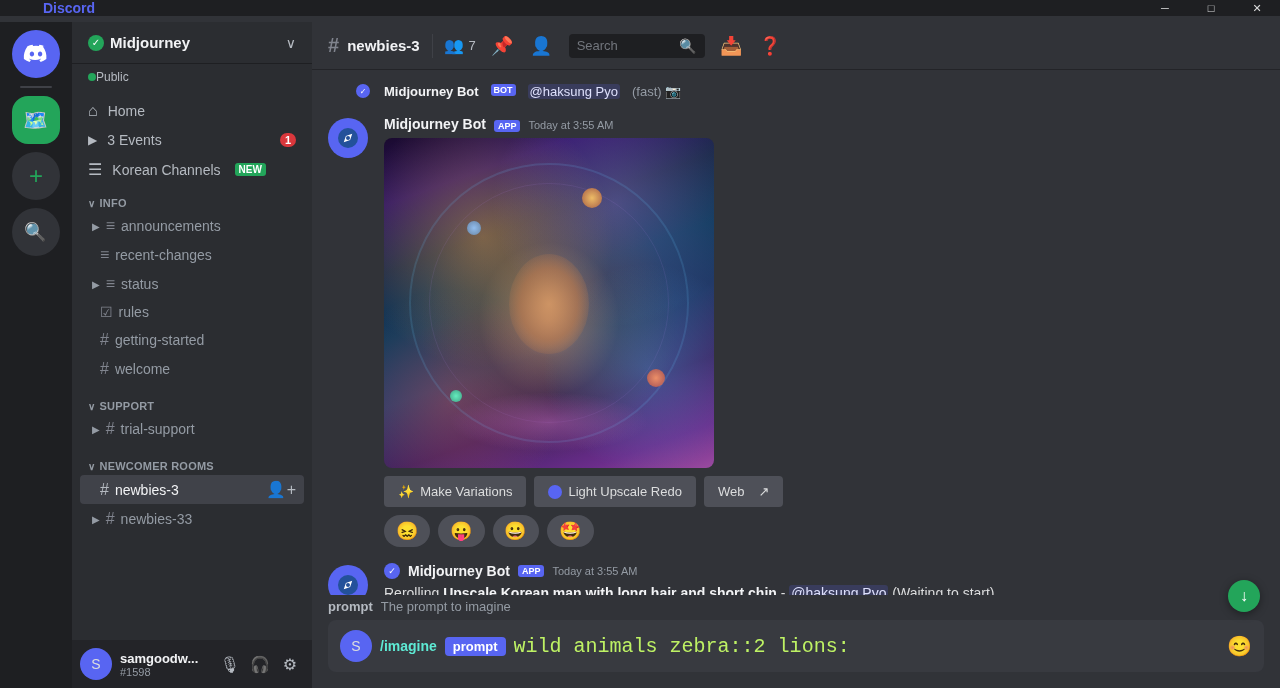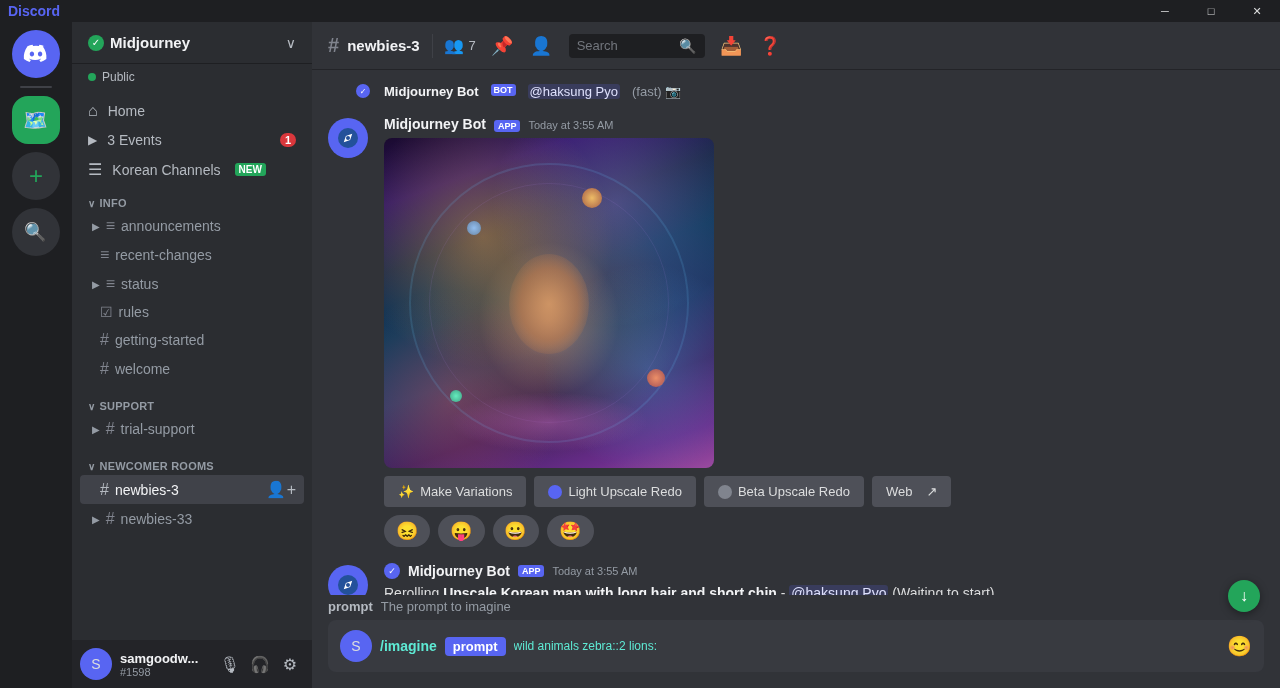--- a/index.html
+++ b/index.html
@@ -2,21 +2,21 @@
 <html><head>
   <meta charset="utf-8">
   <style>
     * { margin: 0; padding: 0; box-sizing: border-box; }
     body { font-family: 'Whitney', 'Helvetica Neue', Helvetica, Arial, sans-serif; background: #313338; color: #dcddde; font-size: 14px; display: flex; height: 688px; width: 1280px; overflow: hidden; }
     .window-btn { width: 46px; height: 22px; display: flex; align-items: center; justify-content: center; color: #dcddde; font-size: 11px; cursor: pointer; }
   </style>
 </head>
 <body>
 
-<div style="position:fixed;top:0;left:0;right:0;height:22px;background:#1e1f22;display:flex;align-items:center;justify-content:space-between;z-index:999;">
+<div style="position:fixed;top:0;left:0;right:0;height:16px;background:#1e1f22;display:flex;align-items:center;justify-content:space-between;z-index:999;padding-left:35px;">
   <div style="display:flex;align-items:center;padding-left:8px;gap:6px;">
     <span style="color:#5865f2;font-size:14px;font-weight:700;">Discord</span>
   </div>
   <div style="display:flex;">
     <div class="window-btn" style="width:46px;height:22px;display:flex;align-items:center;justify-content:center;color:#dcddde;font-size:11px;cursor:pointer;">─</div>
     <div class="window-btn" style="width:46px;height:22px;display:flex;align-items:center;justify-content:center;color:#dcddde;font-size:11px;cursor:pointer;">□</div>
     <div class="window-btn close" style="width:46px;height:22px;display:flex;align-items:center;justify-content:center;color:#dcddde;font-size:11px;cursor:pointer;">✕</div>
   </div>
 </div>
 
@@ -36,21 +36,21 @@
 
   <div style="width:240px;background:#2b2d31;display:flex;flex-direction:column;flex-shrink:0;overflow-y:auto;">
 
     <div style="padding:12px 16px;border-bottom:1px solid #1e1f22;display:flex;align-items:center;justify-content:space-between;cursor:pointer;">
       <div style="display:flex;align-items:center;gap:6px;">
         <span style="width:16px;height:16px;background:#23a55a;border-radius:50%;display:inline-flex;align-items:center;justify-content:center;font-size:10px;color:white;">✓</span>
         <span style="font-weight:700;color:#f2f3f5;font-size:15px;">Midjourney</span>
       </div>
       <span style="color:#b5bac1;font-size:14px;">∨</span>
     </div>
-    <div style="display:flex;align-items:center;gap:6px;padding:6px 16px 8px;">
+    <div style="display:flex;align-items:center;padding:6px 16px 8px;">
       <div style="width:8px;height:8px;border-radius:50%;background:#23a55a;"></div>
       <span style="font-size:12px;color:#b5bac1;">Public</span>
     </div>
 
     <div style="padding:4px 8px;">
       <div style="display:flex;align-items:center;gap:10px;padding:6px 8px;border-radius:4px;cursor:pointer;color:#b5bac1;font-size:14px;">
         <span style="font-size:16px;">⌂</span>
         <span>Home</span>
       </div>
       <div style="display:flex;align-items:center;gap:10px;padding:6px 8px;border-radius:4px;cursor:pointer;color:#b5bac1;font-size:14px;">
@@ -220,24 +220,20 @@
 
           <div style="display:flex;gap:8px;margin-bottom:8px;flex-wrap:wrap;">
             <button style="background:#4e5058;color:#dcddde;border:none;border-radius:4px;padding:8px 14px;font-size:13px;cursor:pointer;display:flex;align-items:center;gap:6px;font-weight:500;">
               <span>✨</span>
               <span>Make Variations</span>
             </button>
             <button style="background:#4e5058;color:#dcddde;border:none;border-radius:4px;padding:8px 14px;font-size:13px;cursor:pointer;display:flex;align-items:center;gap:6px;font-weight:500;">
               <span style="width:14px;height:14px;border-radius:50%;background:#5865f2;display:inline-block;"></span>
               <span>Light Upscale Redo</span>
             </button>
-            <button style="background:#4e5058;color:#dcddde;border:none;border-radius:4px;padding:8px 14px;font-size:13px;cursor:pointer;display:flex;align-items:center;gap:6px;font-weight:500;">
-              <span style="width:14px;height:14px;border-radius:50%;background:#80848e;display:inline-block;"></span>
-              <span>Beta Upscale Redo</span>
-            </button>
             <button style="background:#4e5058;color:#dcddde;border:none;border-radius:4px;padding:8px 14px;font-size:13px;cursor:pointer;display:flex;align-items:center;gap:14px;font-weight:500;">
               <span>Web</span>
               <span>↗</span>
             </button>
           </div>
 
           <div style="display:flex;gap:8px;margin-bottom:4px;">
             <button style="background:#4e5058;border:none;border-radius:20px;padding:5px 12px;font-size:18px;cursor:pointer;display:flex;align-items:center;">😖</button>
             <button style="background:#4e5058;border:none;border-radius:20px;padding:5px 12px;font-size:18px;cursor:pointer;display:flex;align-items:center;">😛</button>
             <button style="background:#4e5058;border:none;border-radius:20px;padding:5px 12px;font-size:18px;cursor:pointer;display:flex;align-items:center;">😀</button>
@@ -271,20 +267,20 @@
     <div style="padding:4px 16px 2px;font-size:13px;color:#949ba4;display:flex;gap:8px;align-items:center;">
       <span style="color:#b5bac1;font-weight:600;">prompt</span>
       <span>The prompt to imagine</span>
     </div>
 
     <div style="padding:4px 16px 16px;flex-shrink:0;">
       <div style="background:#383a40;border-radius:8px;display:flex;align-items:center;padding:0 12px;gap:8px;">
         <div style="width:32px;height:32px;border-radius:50%;background:#5865f2;display:flex;align-items:center;justify-content:center;font-size:14px;flex-shrink:0;">S</div>
         <span style="color:#5eead4;font-size:14px;font-weight:600;white-space:nowrap;padding:14px 0;">/imagine</span>
         <span style="background:#5865f2;color:white;padding:2px 8px;border-radius:4px;font-size:13px;font-weight:600;white-space:nowrap;">prompt</span>
-        <input type="text" style="flex: 1 1 0%; background: transparent; border: none; outline: none; color: #5eead4; font-size: 12px; padding: 14px 0px; caret-color: rgb(220, 221, 222);" value="wild animals zebra::2 lions:">
+        <input type="text" style="flex: 1 1 0%; background: transparent; border: none; outline: none; color: #bef264; font-size: 20px; padding: 14px 0px; caret-color: rgb(220, 221, 222); font-family: Liberation Mono, monospace;" value="wild animals zebra::2 lions:">
         <span style="color:#b5bac1;font-size:20px;cursor:pointer;padding:14px 0;">😊</span>
       </div>
     </div>
 
     <div style="position:absolute;right:20px;bottom:76px;width:32px;height:32px;background:#23a55a;border-radius:50%;display:flex;align-items:center;justify-content:center;cursor:pointer;color:white;box-shadow:0 2px 8px rgba(0,0,0,0.4);font-size:16px;">↓</div>
   </div>
 </div>
 
 </body></html>

